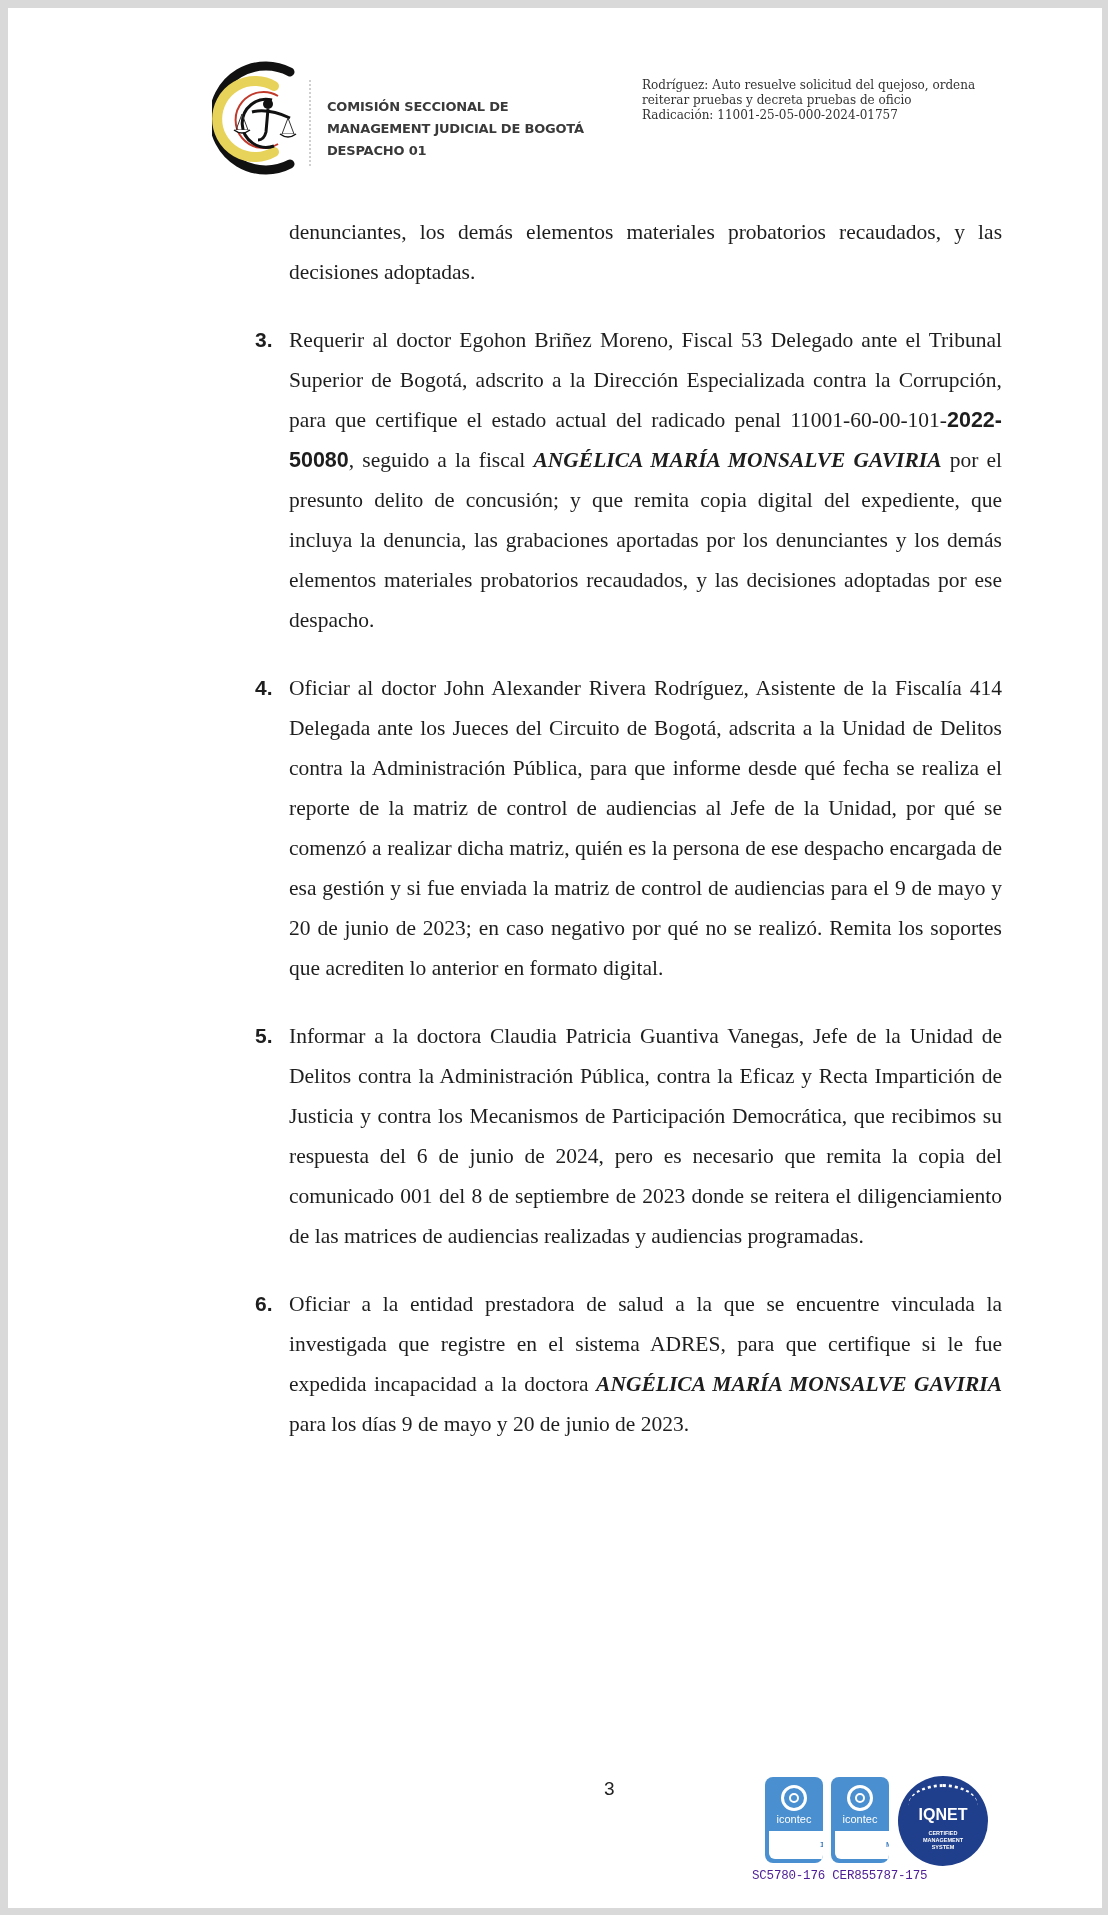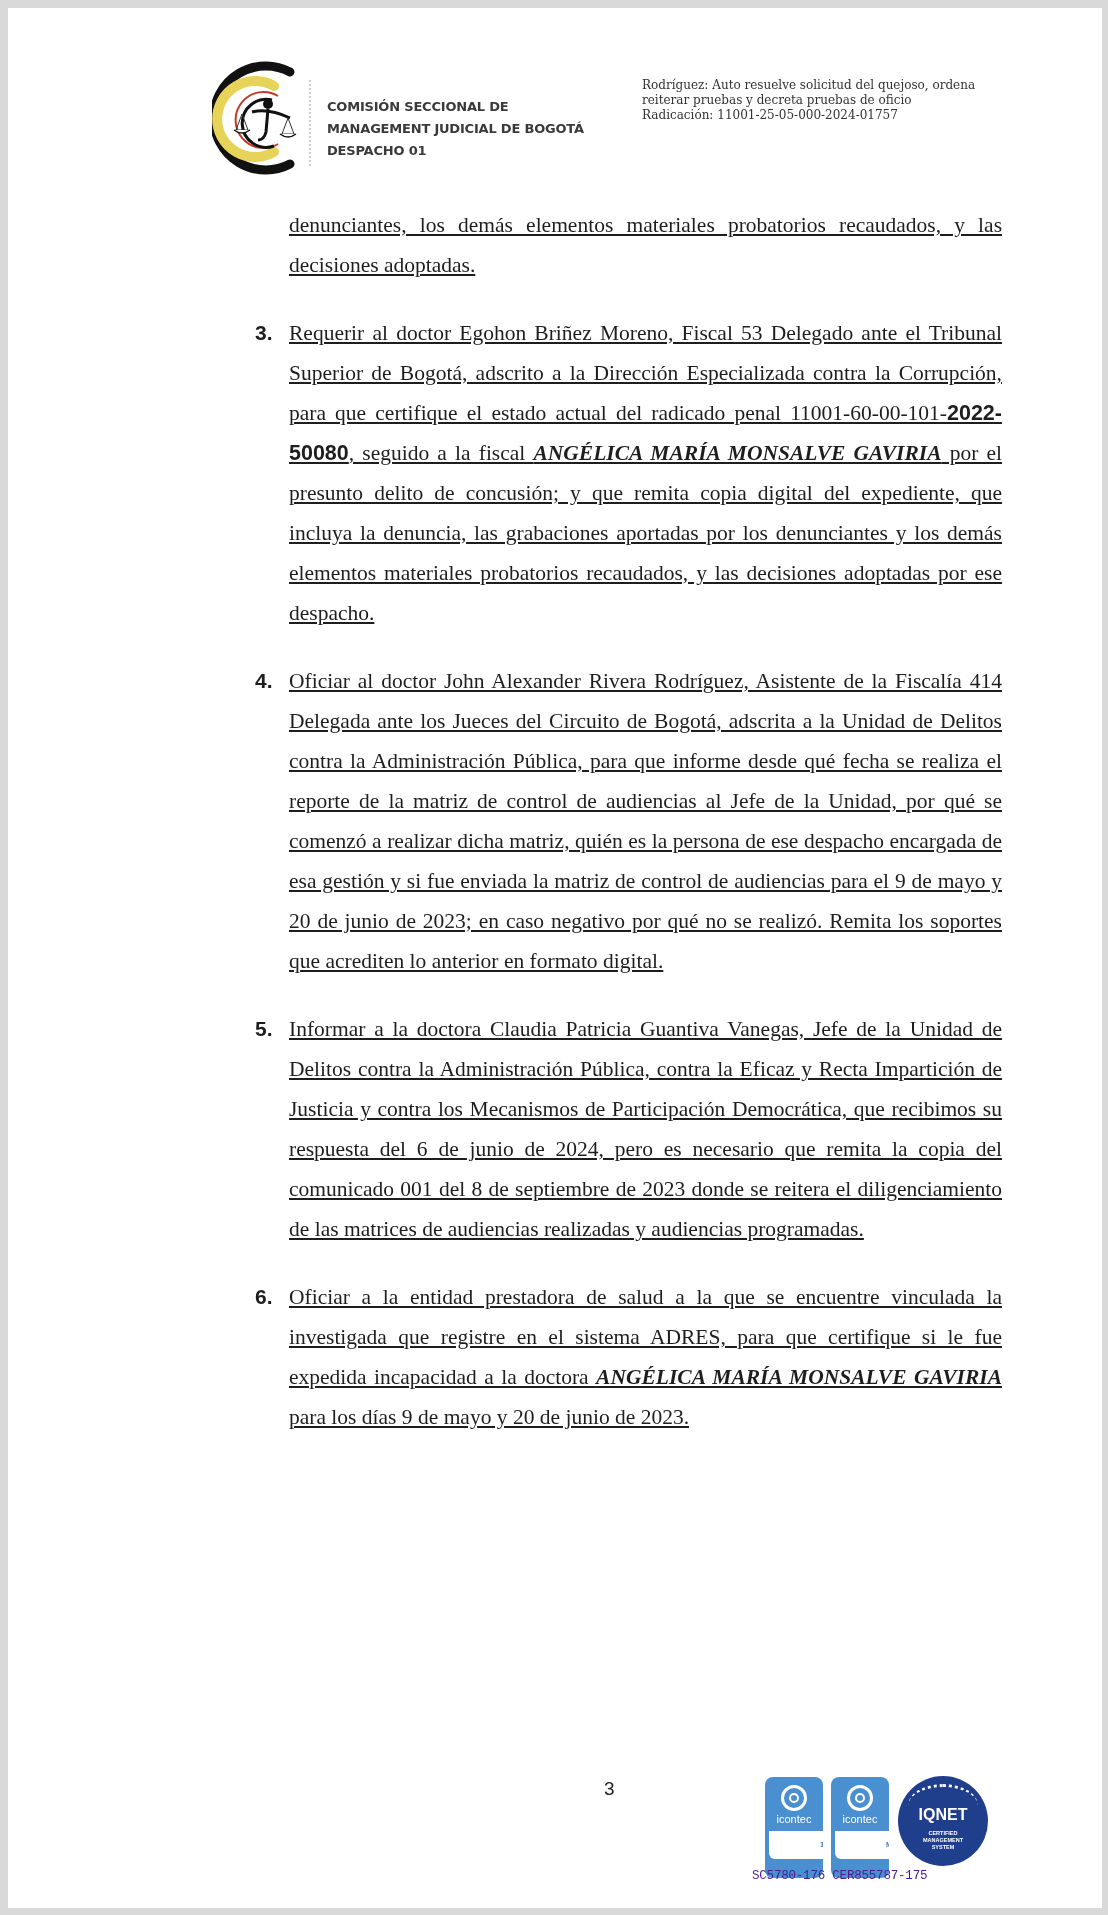--- a/index.html
+++ b/index.html
@@ -40,38 +40,38 @@
   }
   .meta .strong { font-weight: bold; font-style: italic; }
 
   
   .body {
     position: absolute; left: 289px; top: 204px;
     width: 713px;
     font-family: "Liberation Serif", "DejaVu Serif", serif;
     font-size: 21.5px; line-height: 40px; color: #1e1e1e;
   }
-  .para { text-align: justify; margin: 1px 0 28px 0; position: relative; text-decoration: underline; }
+  .para { text-align: justify; margin: 8px 0 28px 0; position: relative; }
   .item-num {
     position: absolute; left: -34px; top: 0;
     font-family: "Liberation Sans", "DejaVu Sans", sans-serif;
     font-weight: bold; font-size: 21px;
   }
   .b { font-weight: bold; font-family: "Liberation Sans", "DejaVu Sans", sans-serif; }
   .bi { font-weight: bold; font-style: italic; }
 
   
   .page-number {
     position: absolute; left: 604px; top: 1778px;
     font-family: "Liberation Sans", "DejaVu Sans", sans-serif;
     font-size: 19px; color: #222;
   }
   .cert {
     position: absolute; top: 1777px;
-    width: 58px; height: 101px;
+    width: 58px; height: 86px;
     border-radius: 8px; background: #4a8fd0;
     overflow: hidden;
   }
   .cert .ring {
     position: absolute; left: 16px; top: 8px;
     width: 20px; height: 20px; border-radius: 50%;
     border: 3px solid #fff; box-sizing: content-box;
   }
   .cert .ring::after {
     content: ""; position: absolute; left: 5px; top: 5px;

